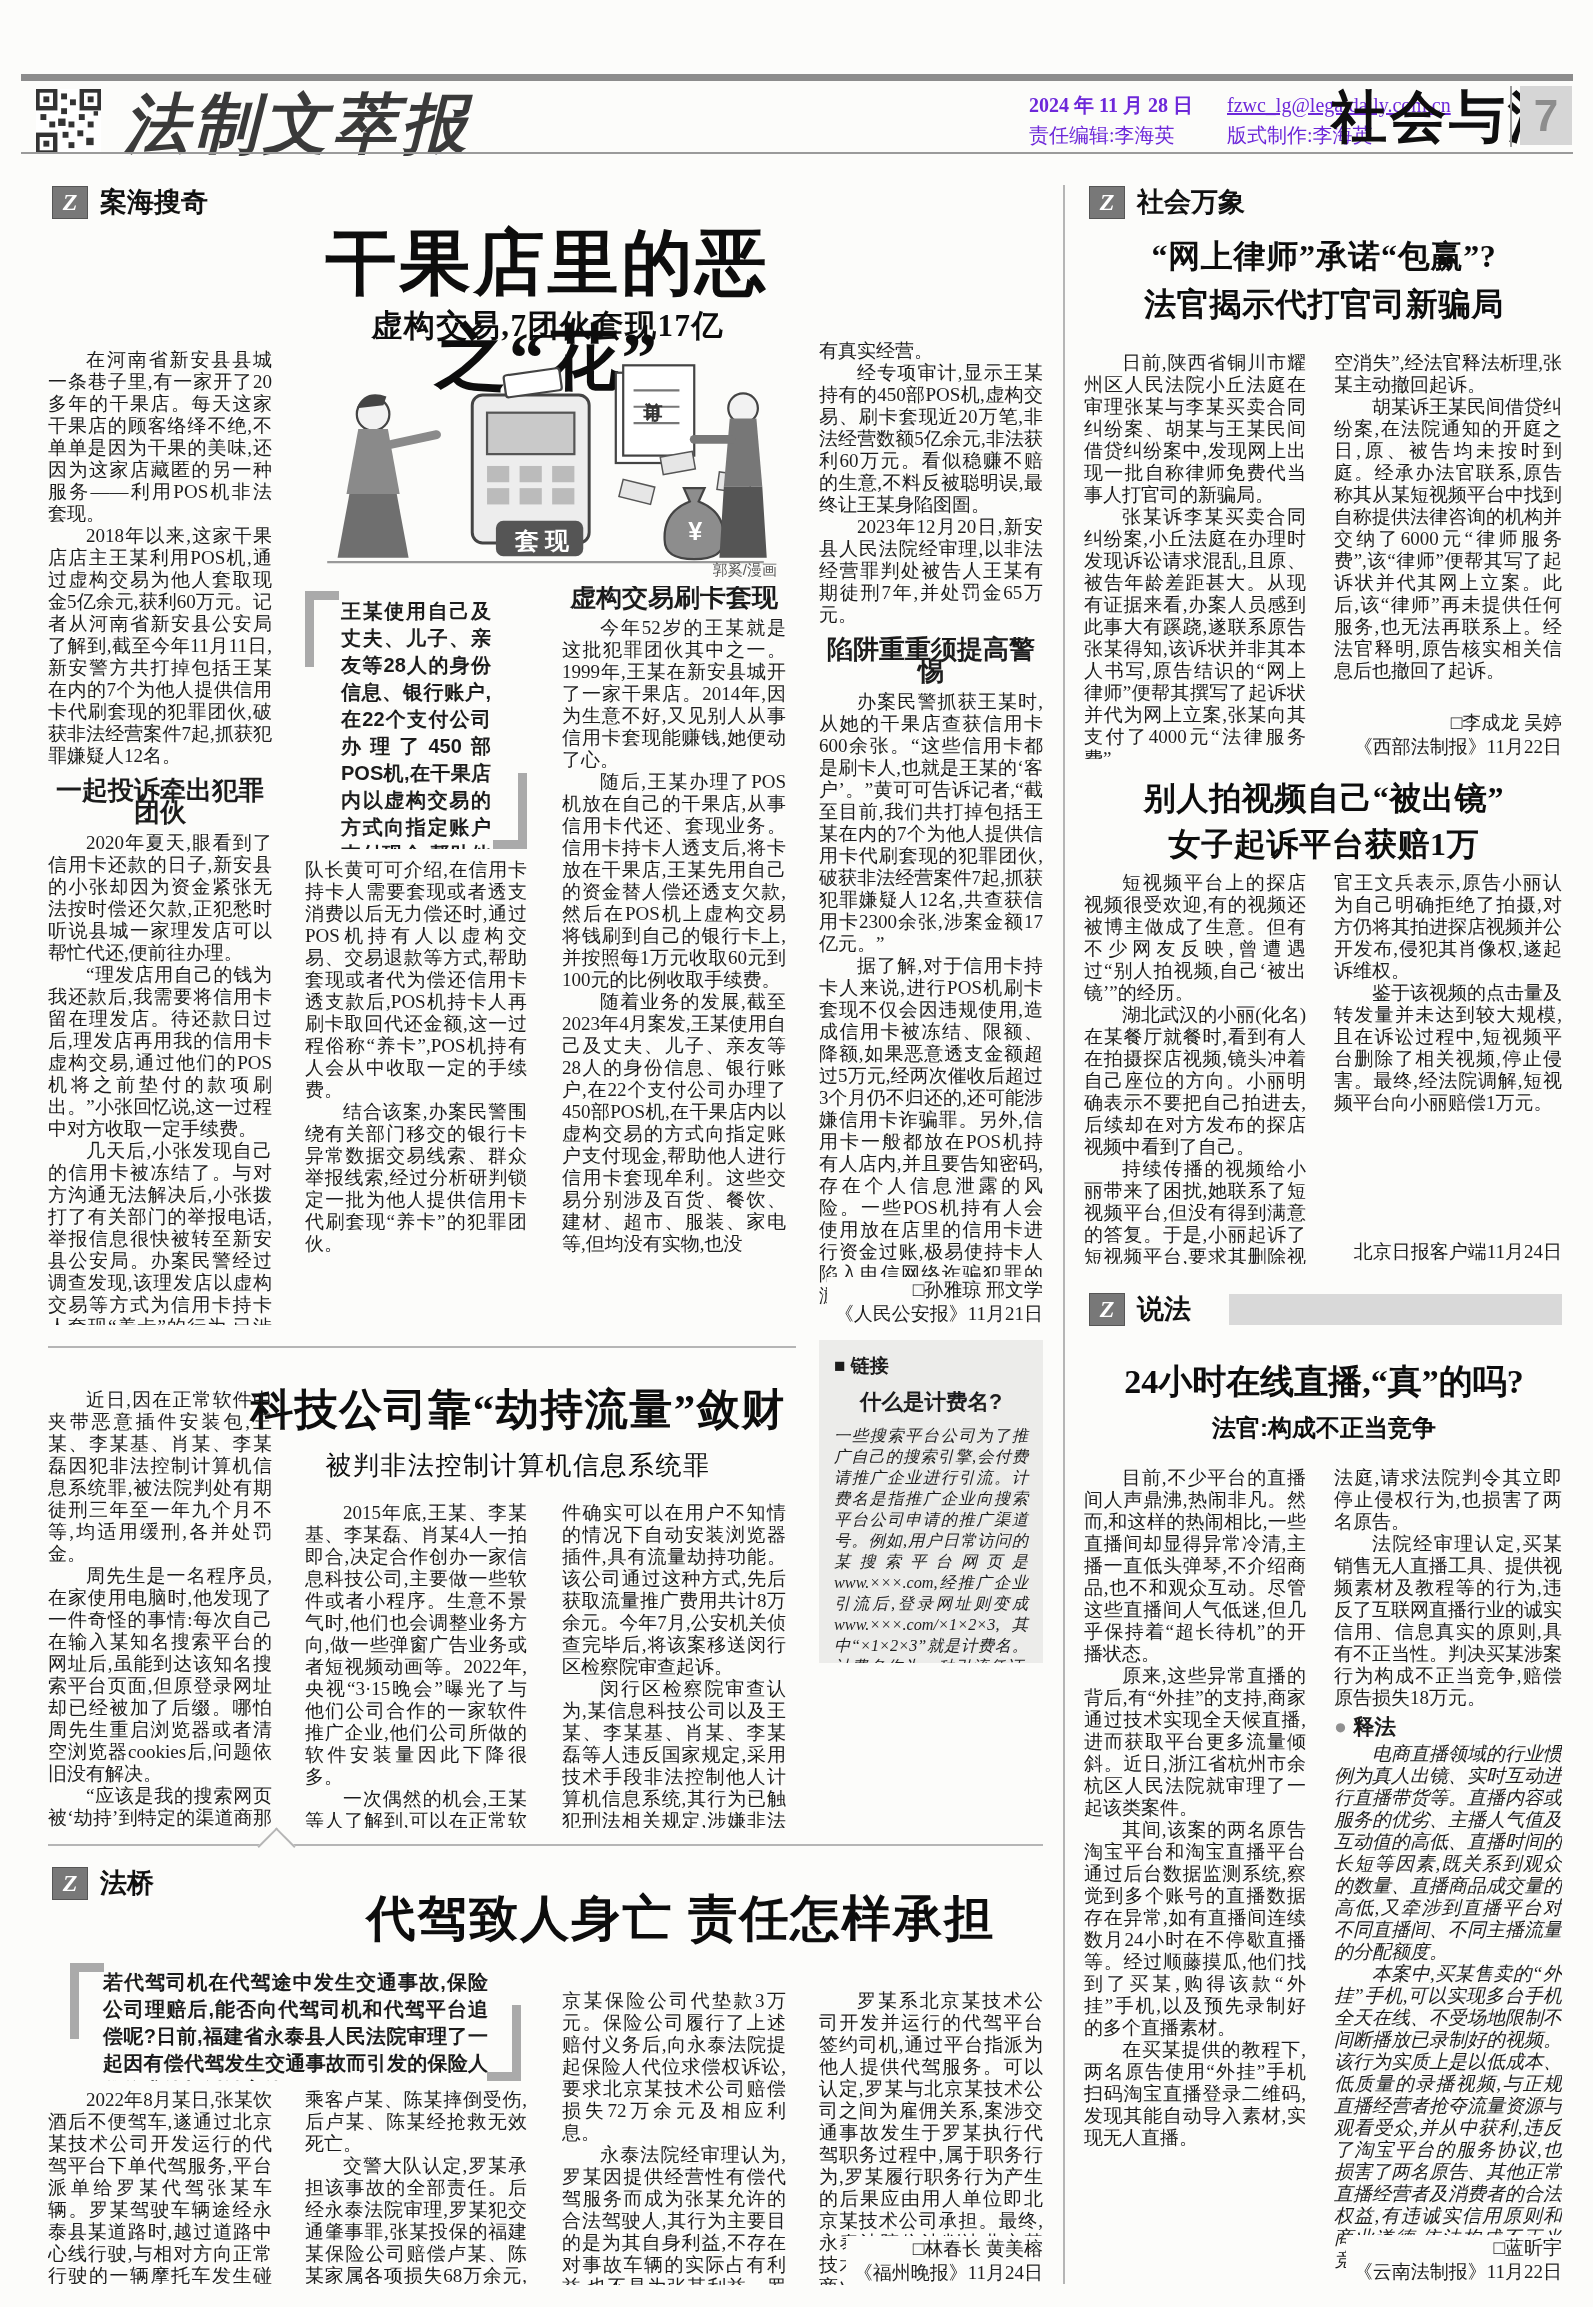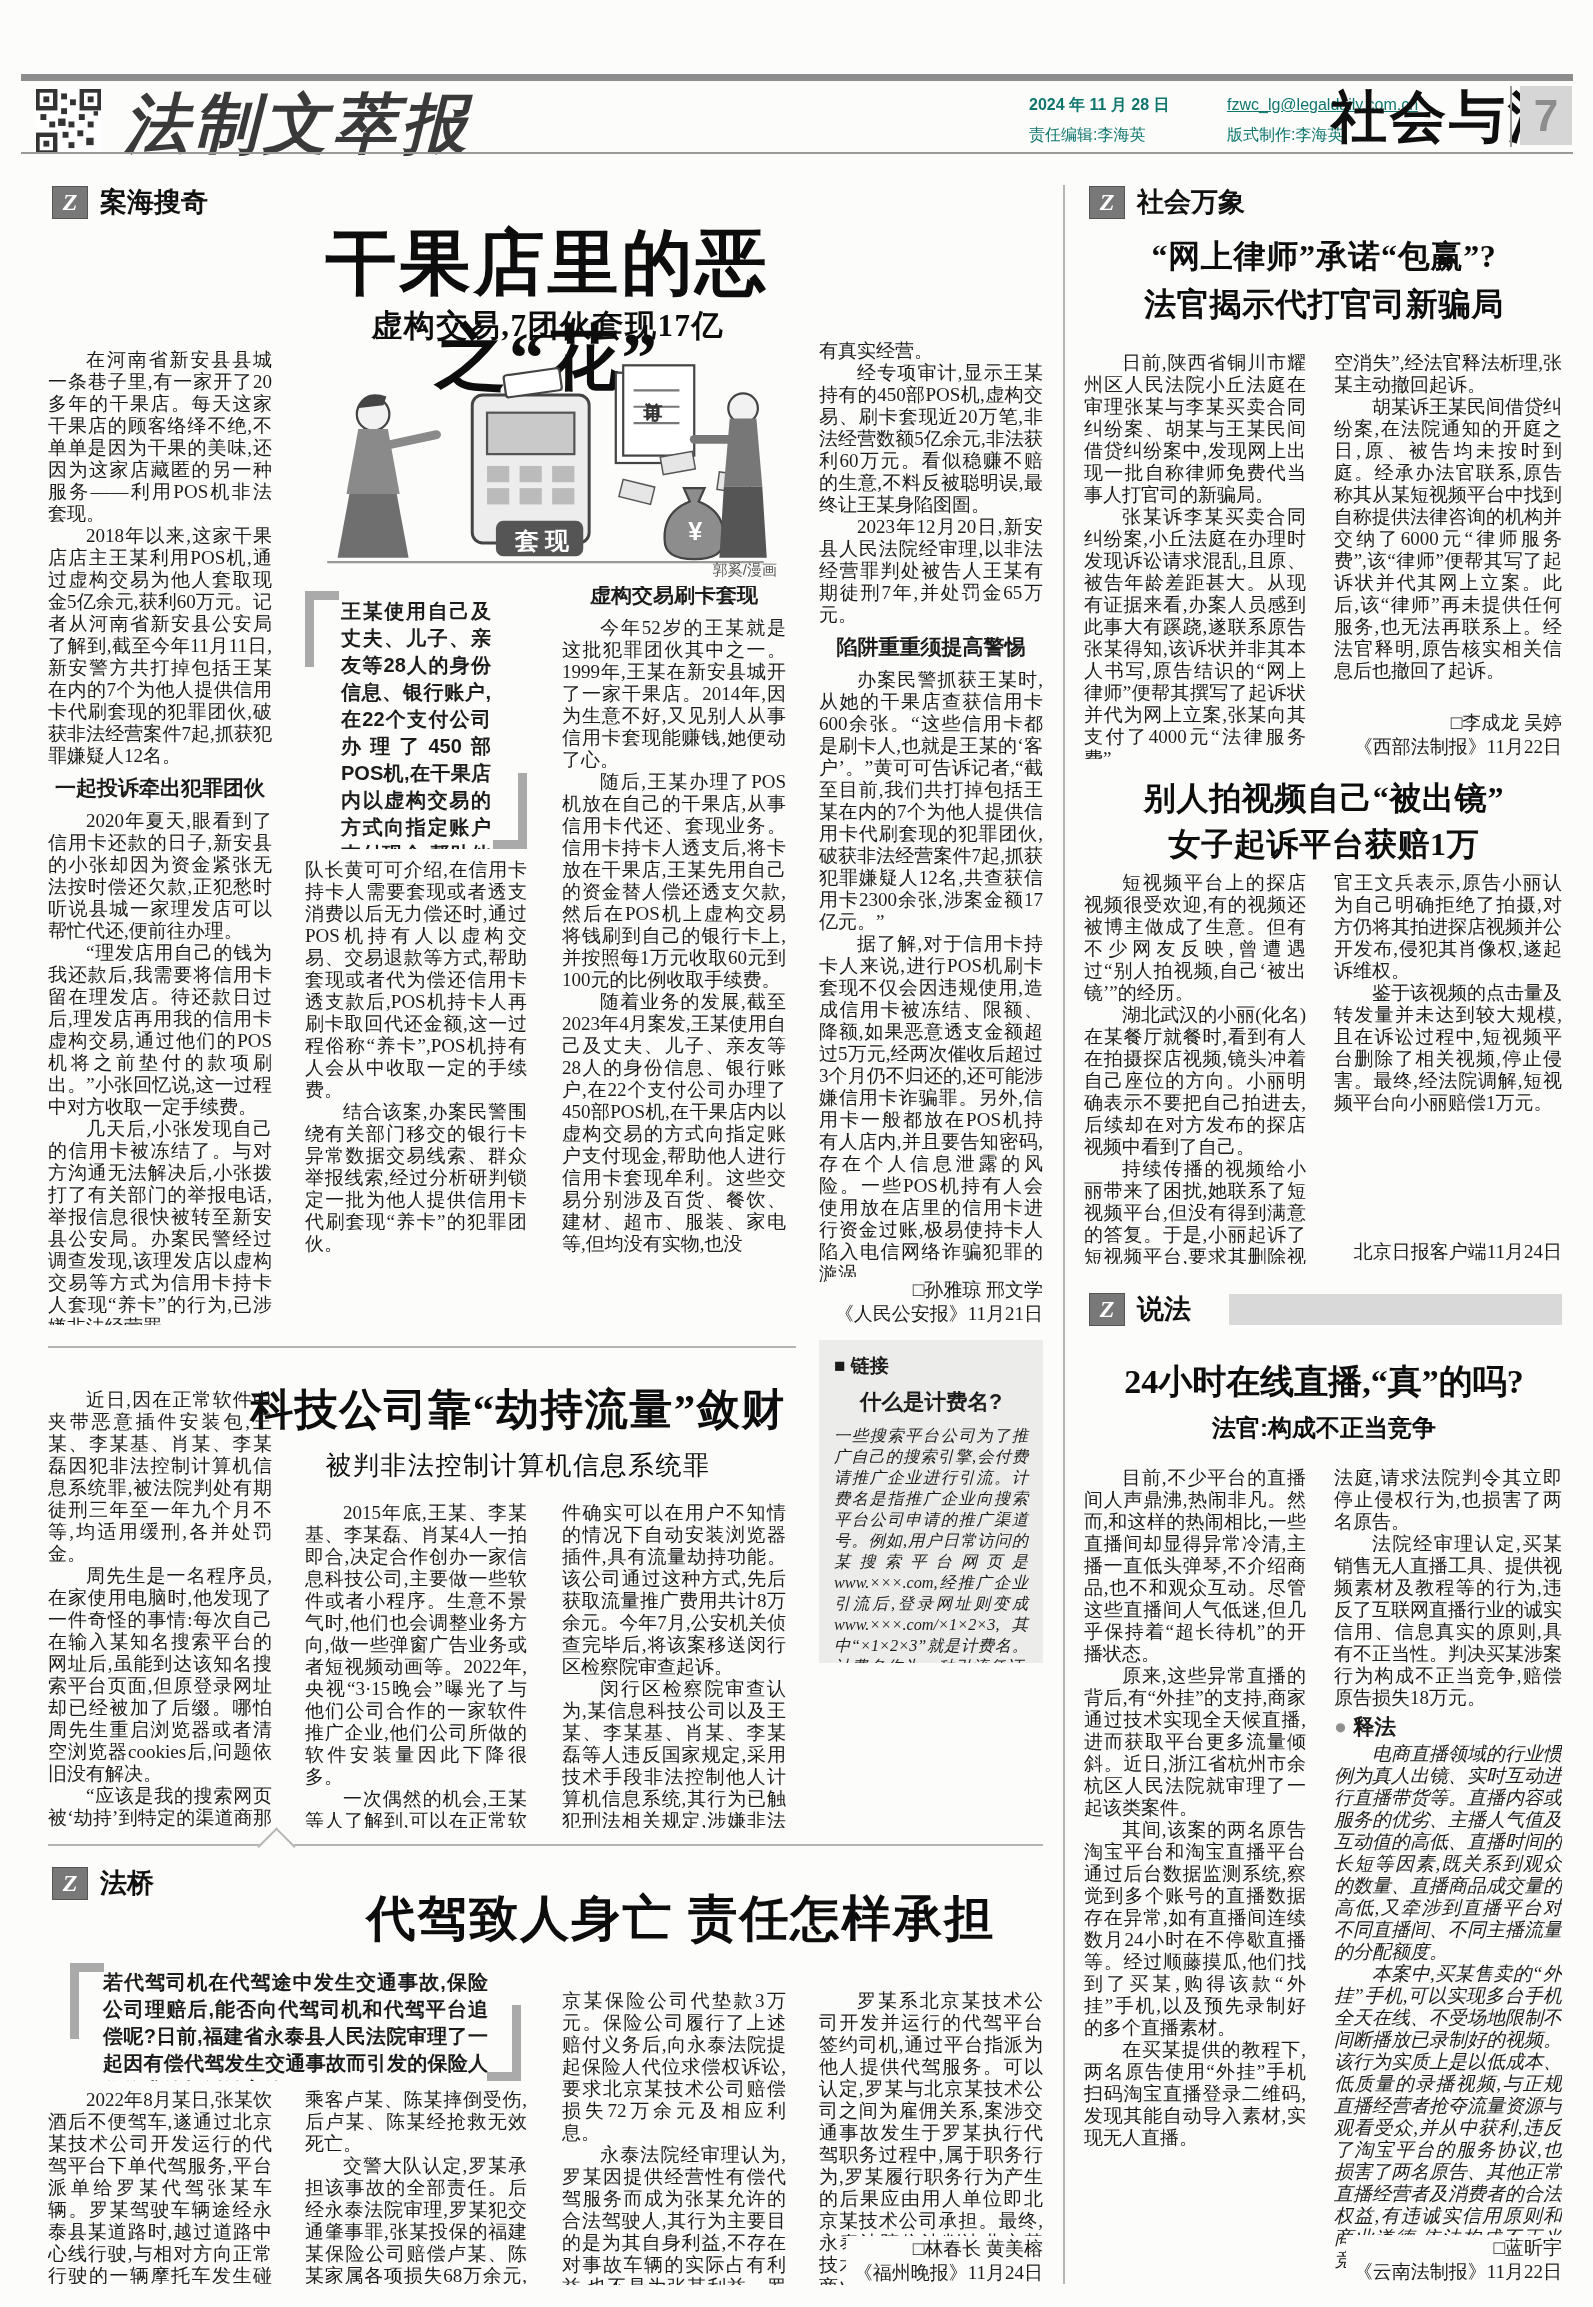--- a/index.html
+++ b/index.html
@@ -4,21 +4,21 @@
 <style>
   html,body{margin:0;padding:0;}
   body{background:#e9e9e9;}
   .page{position:relative;width:1594px;height:2307px;background:#fcfcfa;
         font-family:"Liberation Serif","DejaVu Serif",serif;color:#1c1c1c;overflow:hidden;}
   .abs{position:absolute;}
   
   .topbar{background:#8c8c8c;}
   .mast-logo{font-size:65px;font-weight:bold;font-style:italic;color:#3a3a3a;
              letter-spacing:4.4px;font-family:"Liberation Serif",serif;}
-  .mast-info{font-family:Liberation Sans, sans-serif;font-size:16px;line-height:30px;color:#0f766e;}
+  .mast-info{font-family:Liberation Serif, serif;font-size:20px;line-height:30px;color:#6d28d9;}
   .mast-info .em{font-weight:bold;}
   .mast-email{text-decoration:underline;}
   .mast-title{font-family:"Liberation Sans",sans-serif;font-size:56px;font-weight:bold;color:#0f0f0f;letter-spacing:3px;}
   .pagebox{background:#d6d6d6;color:#8d8d8d;font-family:"Liberation Sans",sans-serif;
            font-size:44px;font-weight:bold;display:flex;align-items:center;justify-content:center;}
   .mastline{background:#9a9a9a;}
   
   .kicker{display:flex;align-items:center;gap:12px;font-family:"Liberation Sans",sans-serif;
           font-weight:bold;font-size:27px;color:#111;}
   .zbox{width:34px;height:31px;background:#787878;color:#fff;display:flex;align-items:center;
@@ -32,22 +32,22 @@
   .hl-med{font-size:43px;letter-spacing:1.5px;}
   .hl-med-sub{font-size:26px;font-weight:normal;letter-spacing:1.5px;}
   .hl-side{font-size:32px;letter-spacing:0.7px;}
   .hl-zb{font-size:34px;}
   .hl-zb-sub{font-size:24px;font-family:"Liberation Sans",sans-serif;}
   .hl-daijia{font-size:49px;letter-spacing:2.2px;}
   
   .col{text-align:justify;font-size:19px;line-height:22px;overflow:hidden;position:absolute;}
   .col p{margin:0;text-indent:2em;}
   .col p.cont{text-indent:0;}
-  .inner-sub{font-family:Liberation Mono, monospace;font-weight:bold;text-align:center;
-             font-size:21px;margin:12px 0 9px;}
+  .inner-sub{font-family:Liberation Sans, sans-serif;font-weight:bold;text-align:center;
+             font-size:26px;margin:12px 0 9px;}
   .byline{position:absolute;right:0;bottom:0;background:#fcfcfa;text-align:right;
           font-size:19px;line-height:24px;padding:1.5px 0 0 7.4px;}
   .byline span{display:block;}
   
   .qbox{position:absolute;font-family:"Liberation Sans",sans-serif;font-weight:bold;
         text-align:justify;overflow:hidden;}
   .qbox .btl{position:absolute;left:0;top:0;width:25px;height:67px;border-left:9px solid #aaa;border-top:9px solid #aaa;}
   .qbox .bbr{position:absolute;right:0;bottom:0;width:25px;height:67px;border-right:9px solid #aaa;border-bottom:9px solid #aaa;}
   .qbox .qtxt{padding:7.4px 36px;}
   

